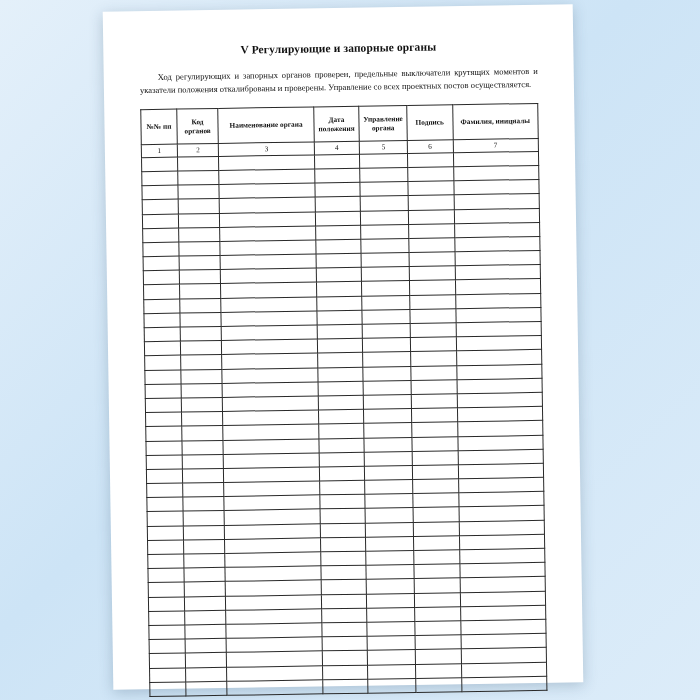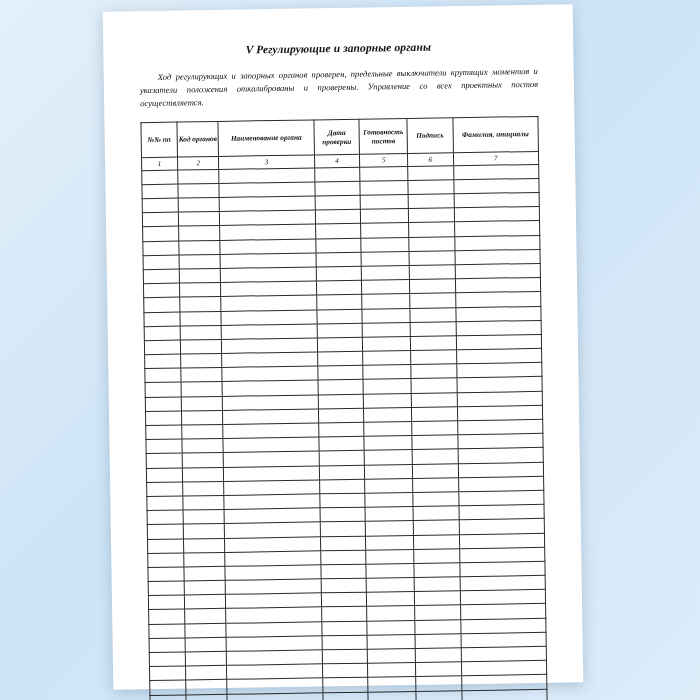--- a/index.html
+++ b/index.html
@@ -11,21 +11,20 @@
     height: 700px;
     background: #d8e9f7;
     font-family: "Liberation Serif", serif;
     overflow: hidden;
   }
   #stage {
     position: relative;
     width: 700px;
     height: 700px;
     background: linear-gradient(135deg, #e4f0fa 0%, #cde4f6 45%, #dcecf9 100%);
-    font-style: italic;
   }
   
   #page {
     position: absolute;
     left: 108px;
     top: 8px;
     width: 470px;
     height: 678px;
     background: #ffffff;
     box-shadow: 0 3px 14px rgba(40, 70, 100, 0.25);
@@ -106,22 +105,22 @@
           <col class="c4">
           <col class="c5">
           <col class="c6">
           <col class="c7">
       </colgroup>
       <thead>
         <tr>
           <th>№№ пп</th>
           <th>Код органов</th>
           <th>Наименование органа</th>
-          <th>Дата проверки</th>
-          <th>Готовность постов</th>
+          <th>Дата положения</th>
+          <th>Управление органа</th>
           <th>Подпись</th>
           <th>Фамилия, инициалы</th>
         </tr>
         <tr class="numrow">
           <td>1</td>
           <td>2</td>
           <td>3</td>
           <td>4</td>
           <td>5</td>
           <td>6</td>

